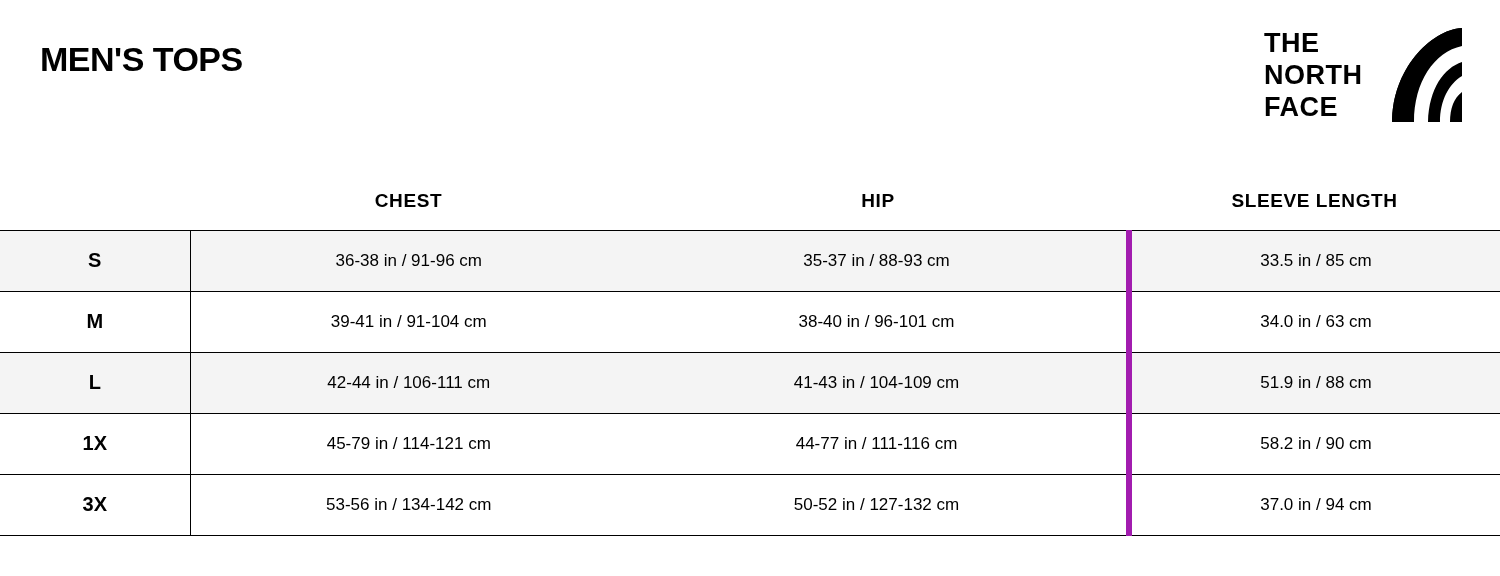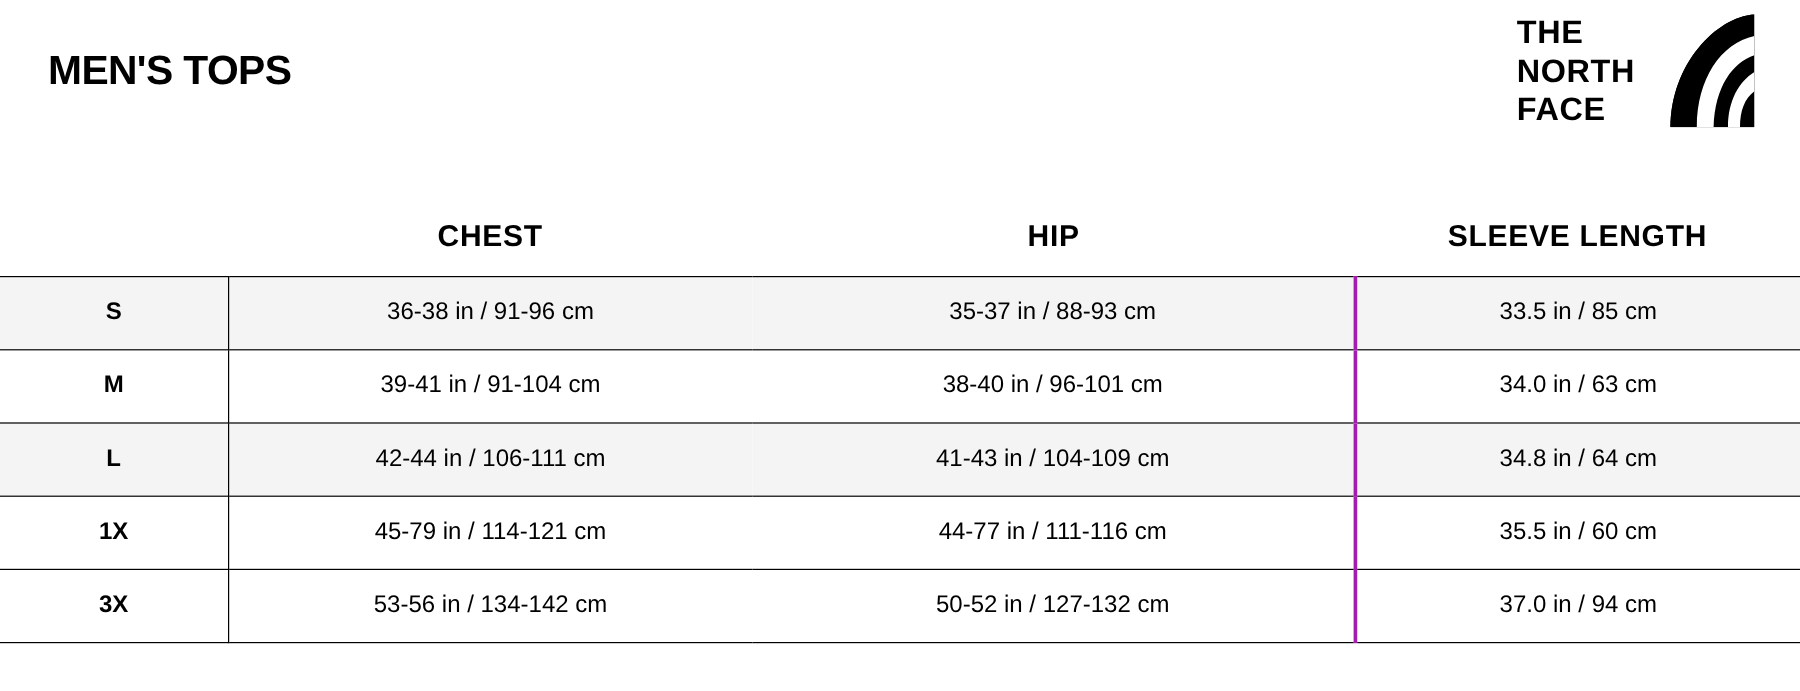--- a/index.html
+++ b/index.html
@@ -39,42 +39,42 @@
     letter-spacing: -0.5px;
     line-height: 1;
     color: #000;
     white-space: nowrap;
   }
 
   
   .logo {
     position: absolute;
     right: 38px;
-    top: 10px;
+    top: 26px;
     width: 198px;
     height: 96px;
   }
 
   
   .size-table {
     position: absolute;
     left: 0;
     top: 168px;
     width: 1500px;
     border-collapse: collapse;
     table-layout: fixed;
   }
 
   .size-table col.c-size   { width: 190px; }
   .size-table col.c-chest  { width: 437px; }
   .size-table col.c-hip    { width: 502px; }
   .size-table col.c-sleeve { width: 371px; }
 
   .size-table thead th {
-    font-size: 25px;
+    font-size: 19px;
     font-weight: bold;
     letter-spacing: 0.6px;
     padding: 0 0 18px 0;
     height: 62px;
     vertical-align: bottom;
     text-align: center;
     border: 0;
     color: #000;
   }
 
@@ -84,35 +84,35 @@
     height: 61px;
   }
 
   .size-table tbody tr.alt {
     background: #f4f4f4;
   }
 
   .size-table tbody td {
     border-top: 1px solid #000;
     border-bottom: 1px solid #000;
-    font-size: 20px;
+    font-size: 17px;
     text-align: center;
     vertical-align: middle;
     padding: 0;
     color: #000;
   }
 
   .size-table tbody td.size-cell {
     font-weight: bold;
     font-size: 20px;
     border-right: 1px solid #000;
   }
 
   .size-table tbody td.sleeve-cell {
-    border-left: 3px solid #a21caf;
+    border-left: 6px solid #a21caf;
   }
 
   .size-table tbody td.chest-cell,
   .size-table tbody td.hip-cell {
     font-weight: normal;
   }
 </style>
 </head>
 <body>
 
@@ -166,27 +166,27 @@
       <tr>
         <td class="size-cell">M</td>
         <td class="chest-cell">39-41 in / 91-104 cm</td>
         <td class="hip-cell">38-40 in / 96-101 cm</td>
         <td class="sleeve-cell">34.0 in / 63 cm</td>
       </tr>
       <tr class="alt">
         <td class="size-cell">L</td>
         <td class="chest-cell">42-44 in / 106-111 cm</td>
         <td class="hip-cell">41-43 in / 104-109 cm</td>
-        <td class="sleeve-cell">34.8 in / 64 cm</td>
+        <td class="sleeve-cell">51.9 in / 88 cm</td>
       </tr>
       <tr>
         <td class="size-cell">1X</td>
         <td class="chest-cell">45-79 in / 114-121 cm</td>
         <td class="hip-cell">44-77 in / 111-116 cm</td>
-        <td class="sleeve-cell">35.5 in / 60 cm</td>
+        <td class="sleeve-cell">58.2 in / 90 cm</td>
       </tr>
       <tr>
         <td class="size-cell">3X</td>
         <td class="chest-cell">53-56 in / 134-142 cm</td>
         <td class="hip-cell">50-52 in / 127-132 cm</td>
         <td class="sleeve-cell">37.0 in / 94 cm</td>
       </tr>
     </tbody>
   </table>
 

